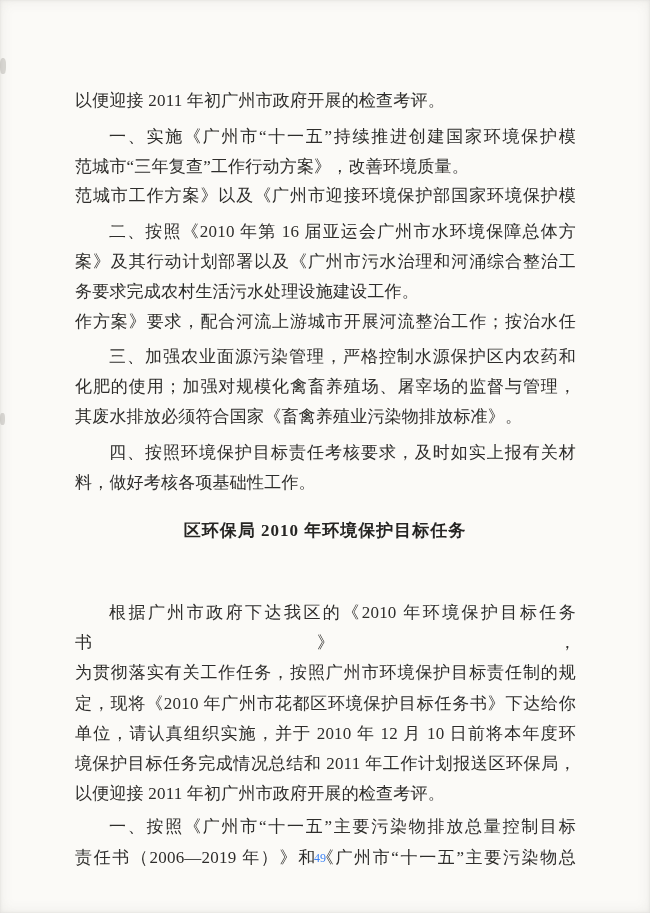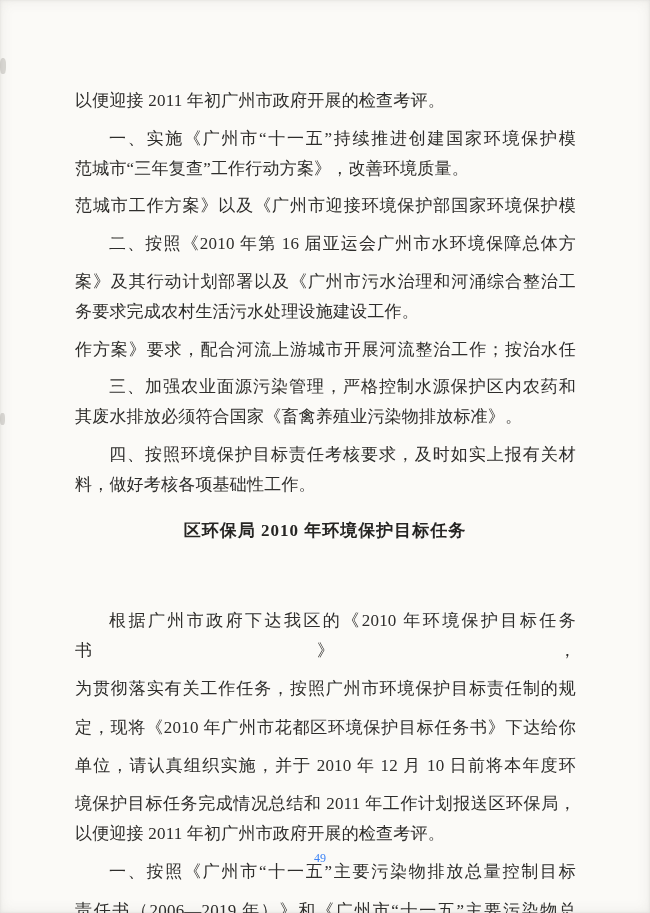--- a/index.html
+++ b/index.html
@@ -29,21 +29,21 @@
   #section1 { top: 86px; }
   #section2 { top: 598px; }
   #section1 .paragraph { margin-bottom: 6px; }
   #section2 .paragraph { margin-bottom: 3px; }
   #section1 .line { line-height: 29.8px; }
   #section2 .line { line-height: 30.2px; }
   .line {
     text-align: justify;
     letter-spacing: 0.2px;
   }
-  .line.fill { text-align-last: justify; margin-top: 8px; }
+  .line.fill { text-align-last: justify; }
   .line.ind { text-indent: 2em; }
   .heading {
     position: absolute;
     top: 519px;
     left: 0;
     width: 650px;
     margin: 0;
     text-align: center;
     font-size: 17px;
     font-weight: bold;
@@ -84,20 +84,21 @@
         <div class="line fill">范城市工作方案》以及《广州市迎接环境保护部国家环境保护模</div>
       </div>
       <div class="paragraph">
         <div class="line ind fill">二、按照《2010 年第 16 届亚运会广州市水环境保障总体方</div>
         <div class="line fill">案》及其行动计划部署以及《广州市污水治理和河涌综合整治工</div>
         <div class="line">务要求完成农村生活污水处理设施建设工作。</div>
         <div class="line fill">作方案》要求，配合河流上游城市开展河流整治工作；按治水任</div>
       </div>
       <div class="paragraph">
         <div class="line ind fill">三、加强农业面源污染管理，严格控制水源保护区内农药和</div>
+        <div class="line fill">化肥的使用；加强对规模化禽畜养殖场、屠宰场的监督与管理，</div>
         <div class="line">其废水排放必须符合国家《畜禽养殖业污染物排放标准》。</div>
       </div>
       <div class="paragraph">
         <div class="line ind fill">四、按照环境保护目标责任考核要求，及时如实上报有关材</div>
         <div class="line">料，做好考核各项基础性工作。</div>
       </div>
     </div>
 
   <h1 class="heading">区环保局 2010 年环境保护目标任务</h1>
 

